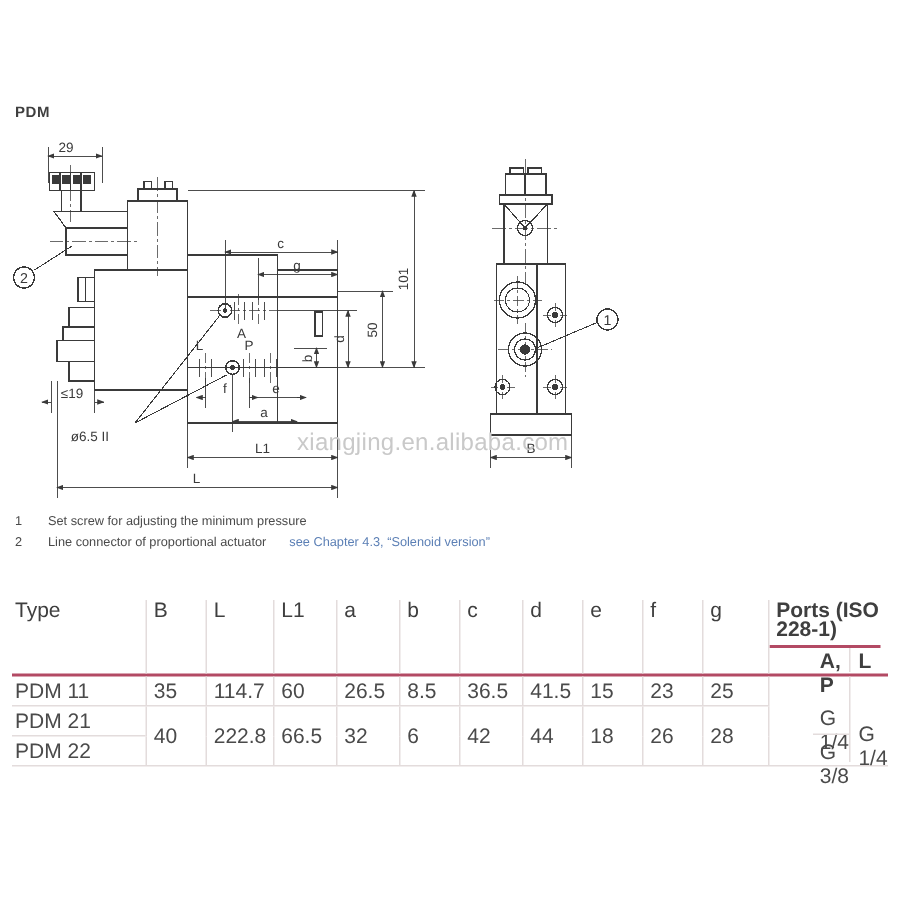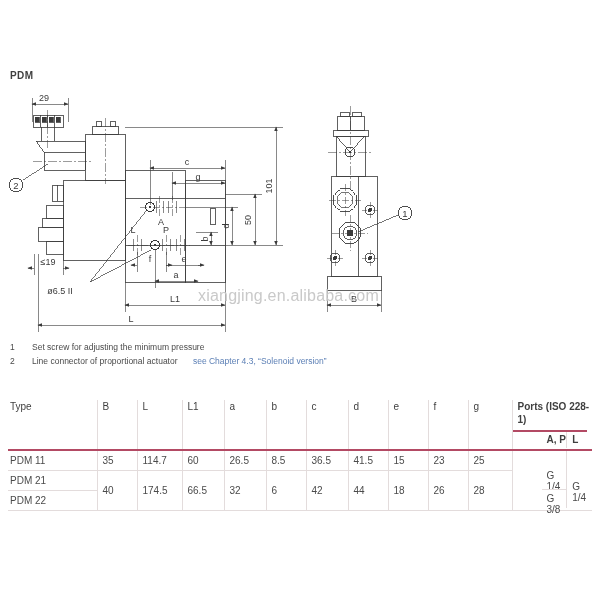--- a/index.html
+++ b/index.html
@@ -36,21 +36,21 @@
   .notes{position:absolute;left:10px;top:340px;width:560px;}
   .note-row{display:flex;font-size:8.5px;line-height:14px;color:#4a4a4a;}
   .note-num{width:22px;flex:0 0 22px;}
   .note-txt{flex:1;}
   .note-link{color:#5b7fb5;margin-left:13px;}
 
   
   #spec-table{
     position:absolute;left:8px;top:400px;width:584px;
     border-collapse:collapse;
-    font-size:10px;color:#4a4a4a;
+    font-size:14px;color:#4a4a4a;
   }
   #spec-table td,#spec-table th{
     padding:0 0 0 5px;
     text-align:left;
     font-weight:normal;
     vertical-align:top;
     border-left:1px solid #e3dcdc;
   }
   #spec-table .first-col{border-left:none;padding-left:2px;}
   .hdr-cell{height:24px;line-height:13px;font-weight:bold;color:#3f3f3f;}
@@ -407,21 +407,21 @@
       </td>
     </tr>
 
     <tr>
       <td class="rule-thin first-col" colspan="11"></td>
     </tr>
 
     <tr>
       <td class="data-cell first-col">PDM 21</td>
       <td class="data-cell" rowspan="3" style="vertical-align:middle;">40</td>
-      <td class="data-cell" rowspan="3" style="vertical-align:middle;">174.5</td>
+      <td class="data-cell" rowspan="3" style="vertical-align:middle;">222.8</td>
       <td class="data-cell" rowspan="3" style="vertical-align:middle;">66.5</td>
       <td class="data-cell" rowspan="3" style="vertical-align:middle;">32</td>
       <td class="data-cell" rowspan="3" style="vertical-align:middle;">6</td>
       <td class="data-cell" rowspan="3" style="vertical-align:middle;">42</td>
       <td class="data-cell" rowspan="3" style="vertical-align:middle;">44</td>
       <td class="data-cell" rowspan="3" style="vertical-align:middle;">18</td>
       <td class="data-cell" rowspan="3" style="vertical-align:middle;">26</td>
       <td class="data-cell" rowspan="3" style="vertical-align:middle;">28</td>
     </tr>
 

